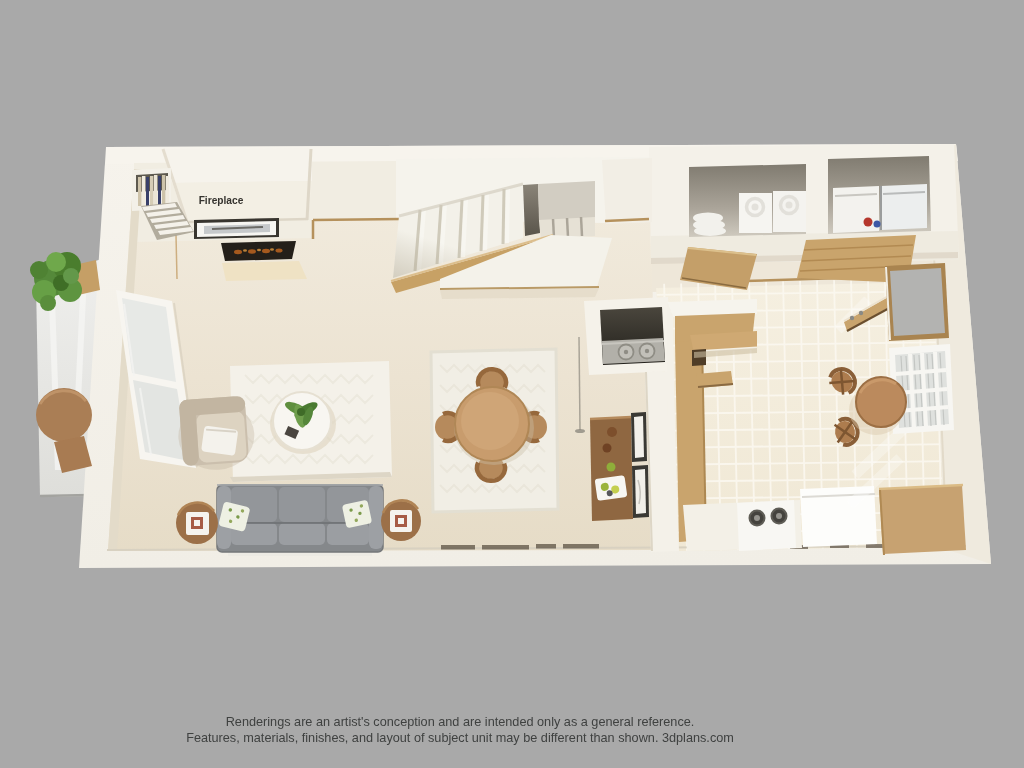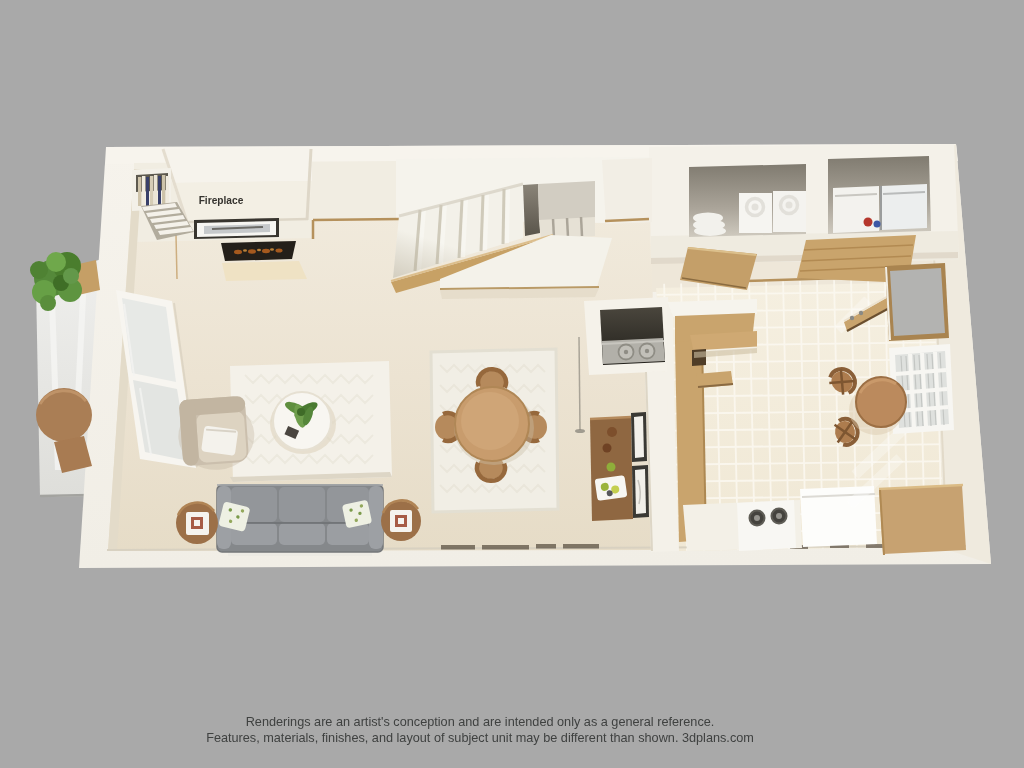--- a/index.html
+++ b/index.html
@@ -1,19 +1,19 @@
 <!DOCTYPE html>
 <html><head>
 <meta charset="utf-8">
 <style>
 html,body{margin:0;padding:0;width:1024px;height:768px;overflow:hidden;
 background:#a9a9a9;font-family:"Liberation Sans",sans-serif;}
 #scene{position:absolute;left:0;top:0;}
 #disc{position:absolute;left:0;top:714px;width:920px;text-align:center;
-font-size:12.7px;line-height:16.2px;color:#3f4140;padding-left:20px;}
+font-size:12.7px;line-height:16.2px;color:#3f4140;}
 </style>
 </head>
 <body>
 <svg id="scene" width="1024" height="768" viewBox="0 0 1024 768">
 <defs>
 <linearGradient id="floorGrad" x1="0" y1="0" x2="0" y2="1">
 <stop offset="0" stop-color="#f2ecdf"></stop>
         <stop offset="0.55" stop-color="#ece3d2"></stop>
         <stop offset="1" stop-color="#e6dcc7"></stop>
 </linearGradient>

